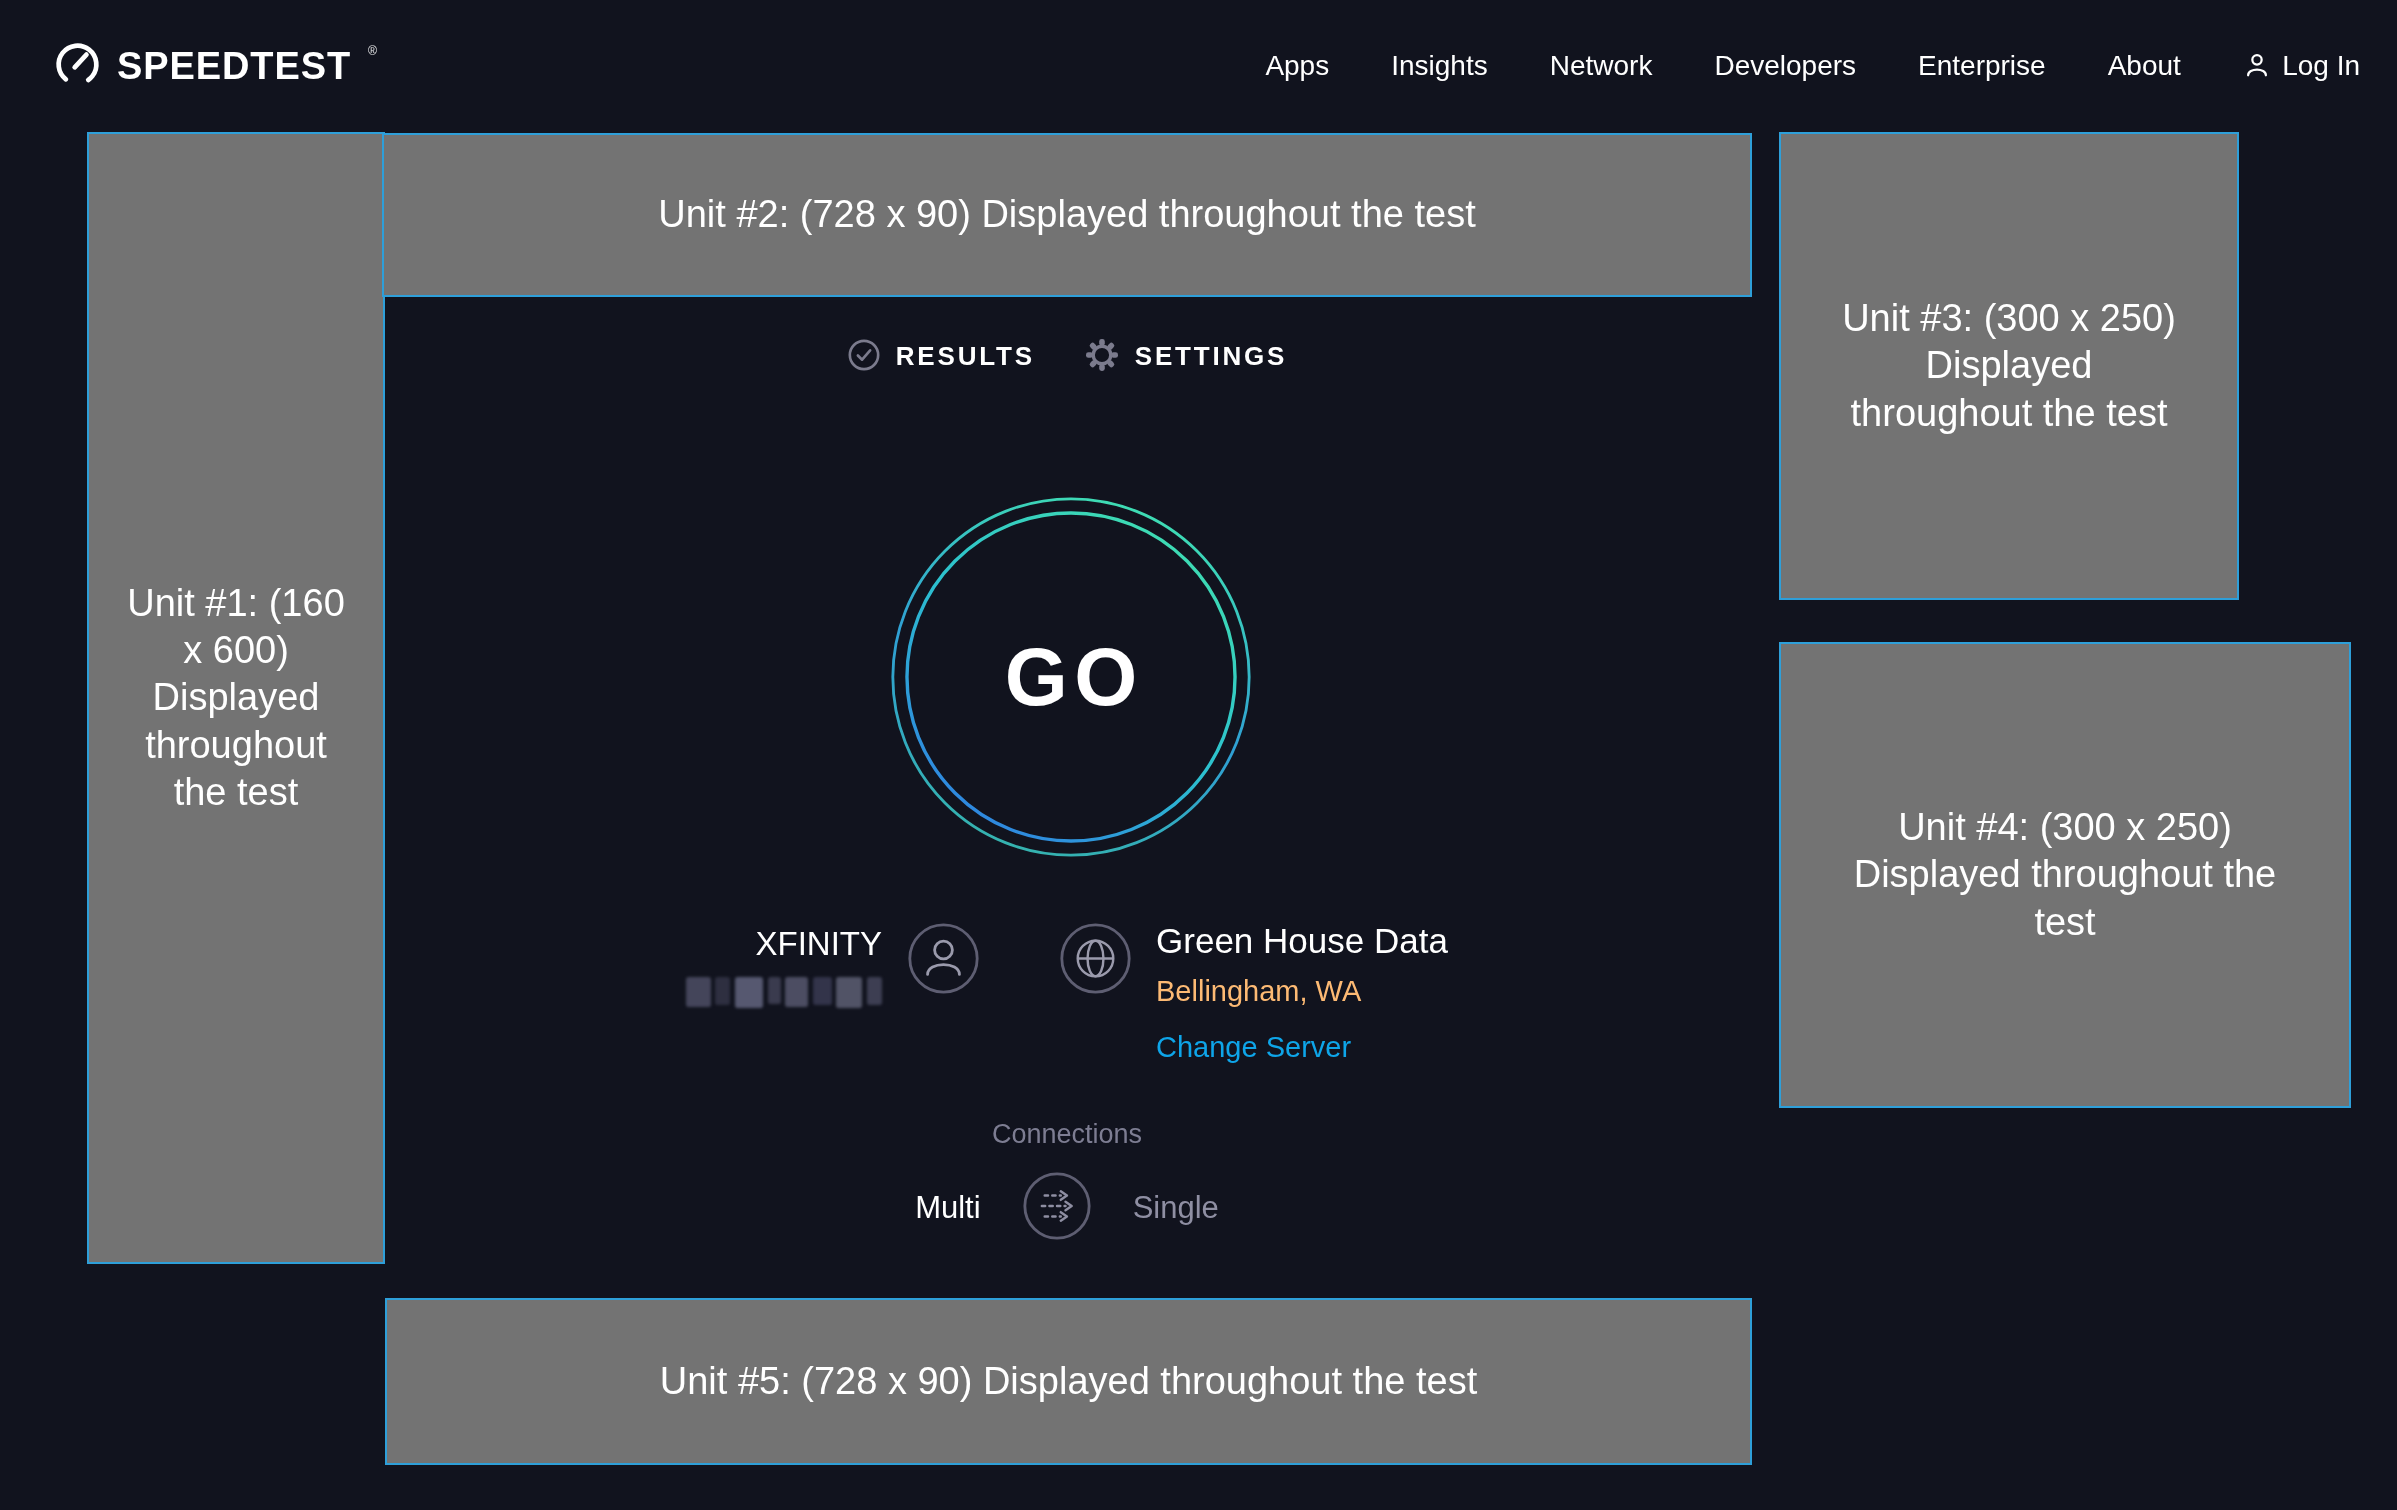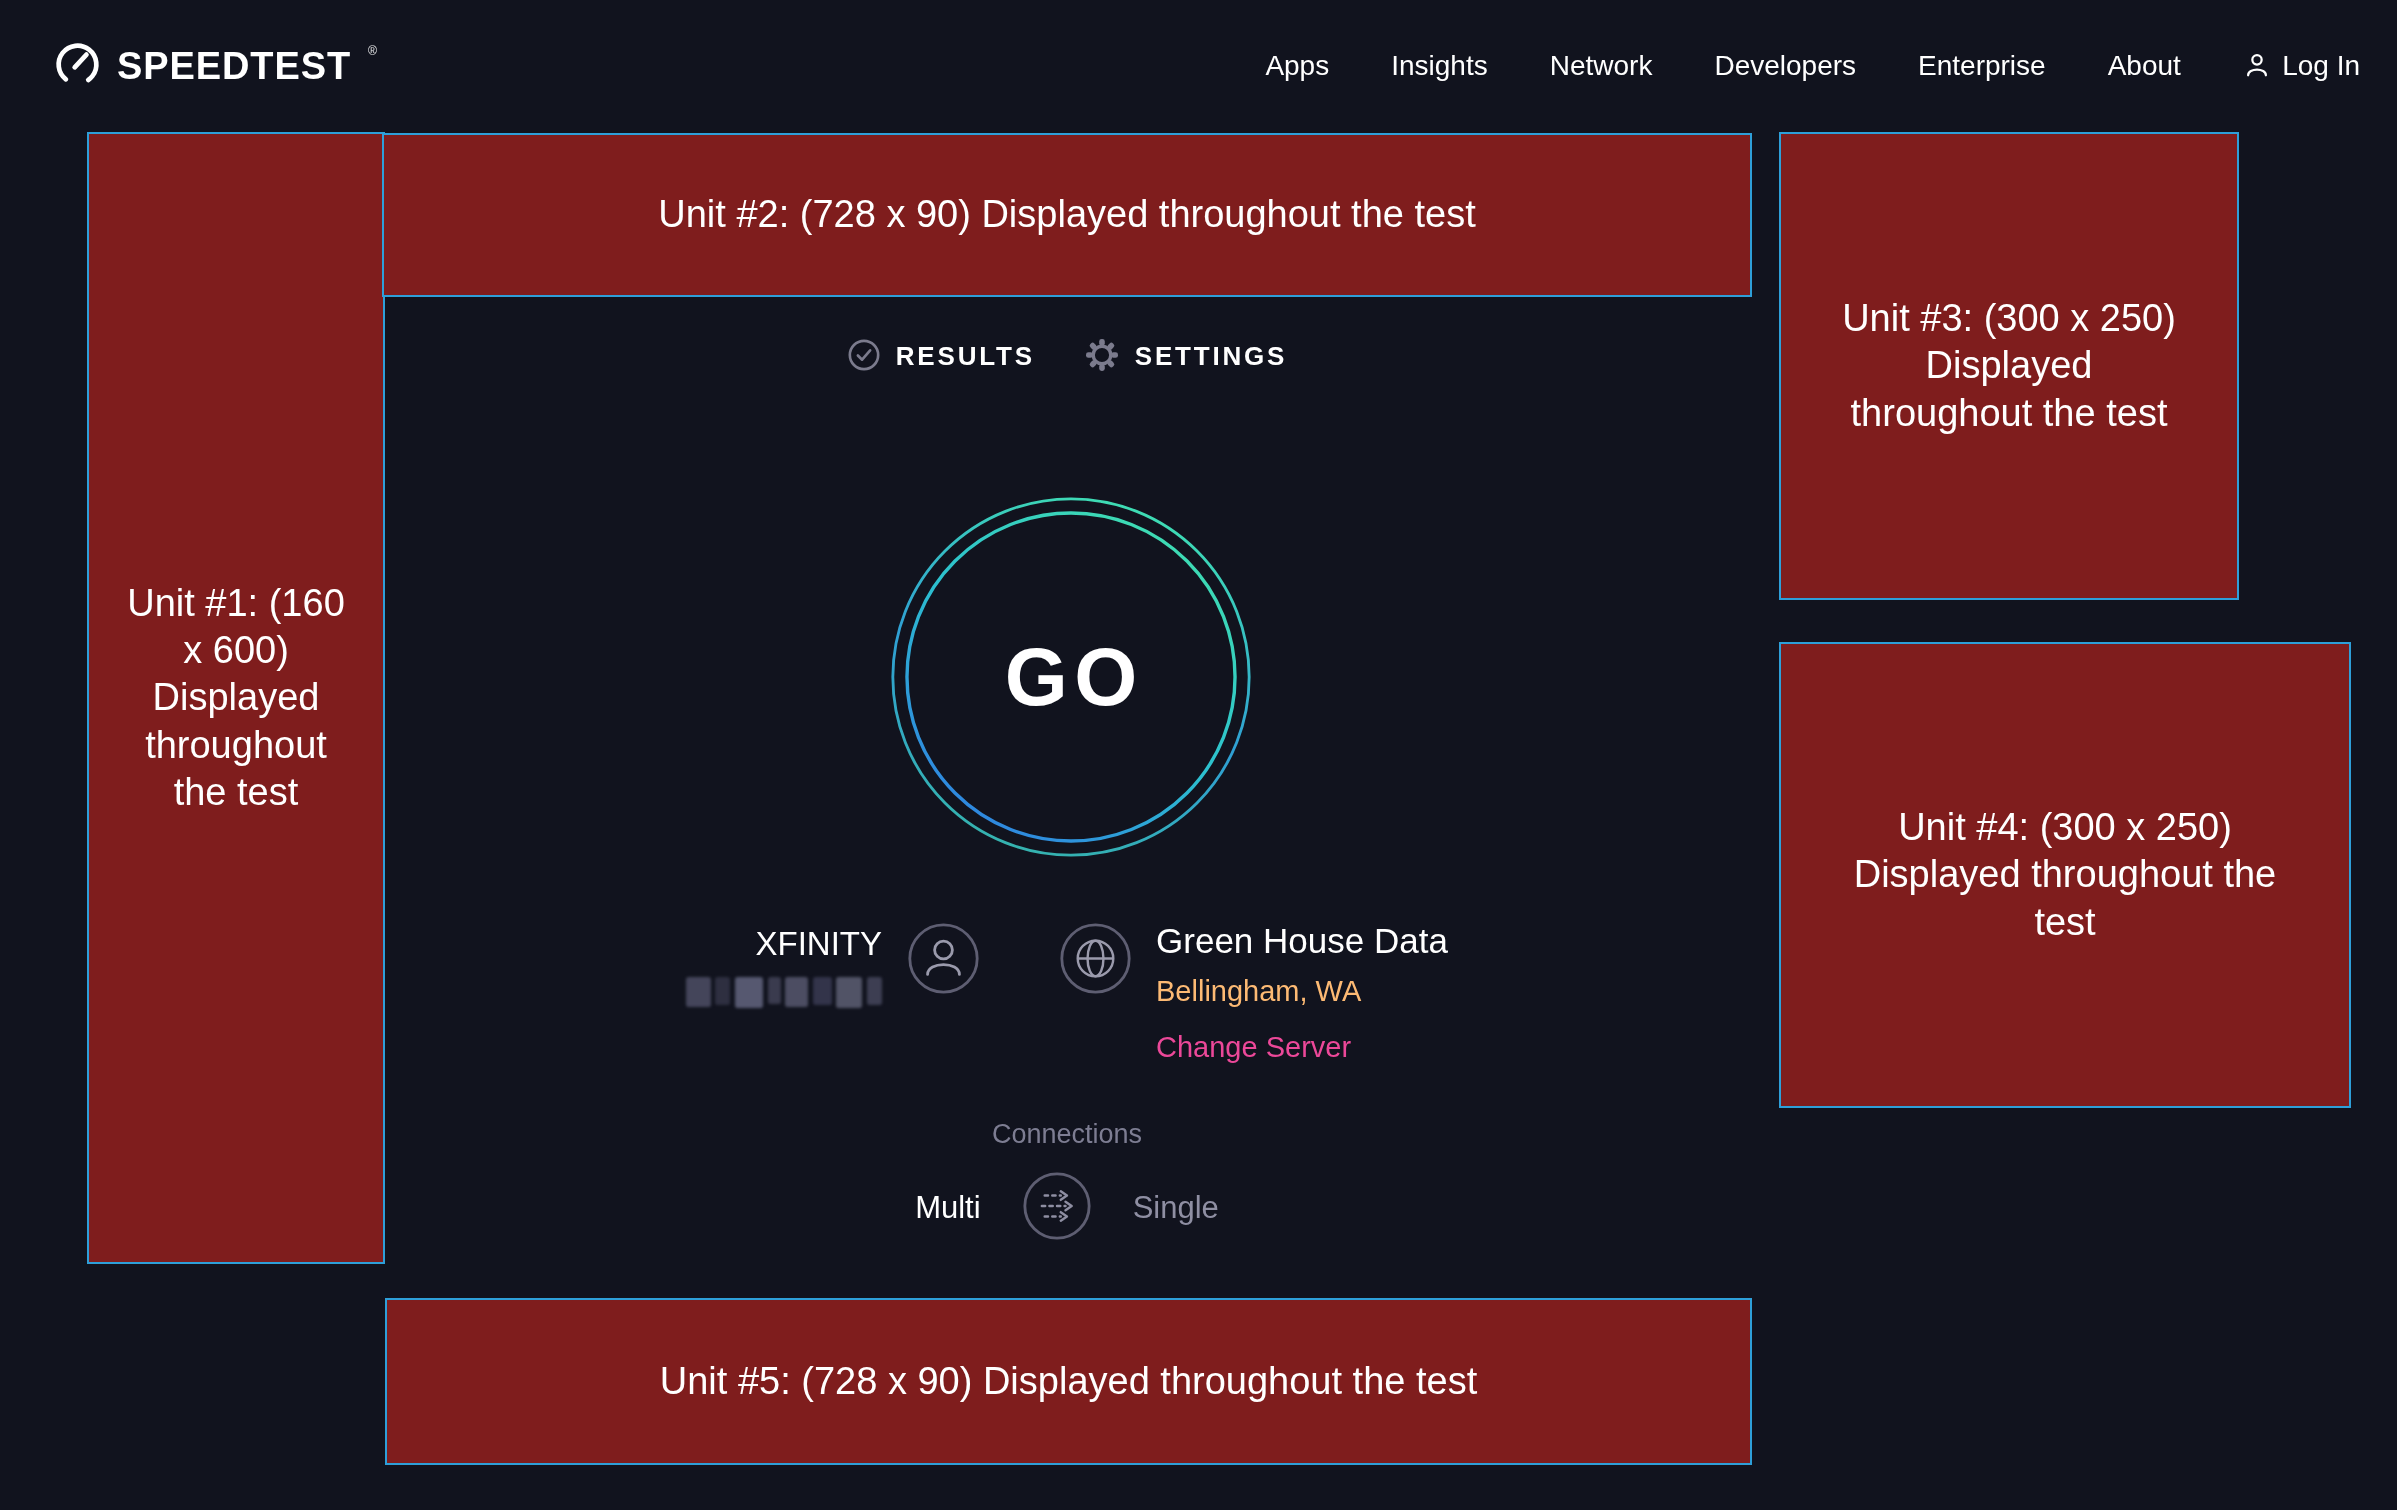--- a/index.html
+++ b/index.html
@@ -12,21 +12,21 @@
   .header{position:absolute;top:0;left:0;width:2397px;height:132px;
     display:flex;align-items:center;justify-content:space-between;
     padding:0 37px 0 53px;box-sizing:border-box;}
   .logo{display:flex;align-items:center;gap:15px;cursor:pointer;}
   .logo-text{font-size:38px;font-weight:bold;letter-spacing:0.9px;}
   .logo-tm{font-size:12.2px;position:relative;top:-15px;margin-left:1.9px;opacity:.9;}
   .nav{display:flex;align-items:center;gap:62px;}
   .nav-item{font-size:28px;color:#fff;cursor:pointer;white-space:nowrap;}
   .login{display:flex;align-items:center;gap:11.3px;cursor:pointer;}
   
-  .ad{position:absolute;background:#7f1d1d;border:2.8px solid #2e9fd9;
+  .ad{position:absolute;background:#737373;border:2.8px solid #2e9fd9;
     display:flex;align-items:center;justify-content:center;text-align:center;
     font-size:38px;line-height:1.24;color:#fff;box-sizing:border-box;cursor:pointer;}
   .ad-1{left:51px;top:132px;width:298px;height:1132px;padding:0 26px;margin-left:36px;}
   .ad-2{left:382px;top:133px;width:1370px;height:164px;padding:0 38px;}
   .ad-3{left:1779px;top:132px;width:460px;height:468px;padding:0 53px;}
   .ad-4{left:1779px;top:642px;width:572px;height:466px;padding:0 53px;}
   .ad-5{left:385px;top:1298px;width:1367px;height:167px;padding:0 38px;}
   
   .tabs{position:absolute;left:382px;top:337px;width:1370px;
     display:flex;justify-content:center;align-items:center;gap:49px;}
@@ -42,21 +42,21 @@
     display:flex;justify-content:center;align-items:flex-start;gap:79px;}
   .isp-group{display:flex;align-items:flex-start;gap:24.5px;}
   .isp-texts{display:flex;flex-direction:column;align-items:flex-end;}
   .isp-name{font-size:33px;font-weight:500;margin-top:7.5px;line-height:1.1;}
   .ip-redacted{display:flex;gap:4.7px;margin-top:15px;filter:blur(1.5px);}
   .ip-redacted i{display:block;border-radius:2.8px;}
   .server-group{display:flex;align-items:flex-start;gap:24.5px;}
   .server-texts{display:flex;flex-direction:column;align-items:flex-start;}
   .server-name{font-size:35px;font-weight:500;margin-top:3.8px;line-height:1.1;}
   .server-loc{font-size:29px;color:#fdba74;margin-top:15px;}
-  .server-change{font-size:29px;color:#ec4899;margin-top:22.6px;cursor:pointer;}
+  .server-change{font-size:29px;color:#0ea5e9;margin-top:22.6px;cursor:pointer;}
   
   .connections{position:absolute;left:382px;top:1119px;width:1370px;
     display:flex;flex-direction:column;align-items:center;}
   .conn-label{font-size:27px;color:#7d7d92;}
   .conn-row{display:flex;align-items:center;gap:41px;margin-top:21px;}
   .conn-multi{font-size:31px;color:#fff;cursor:pointer;}
   .conn-single{font-size:31px;color:#8f8fa3;cursor:pointer;}
   .conn-icon{cursor:pointer;display:block;}
 </style>
 </head>

